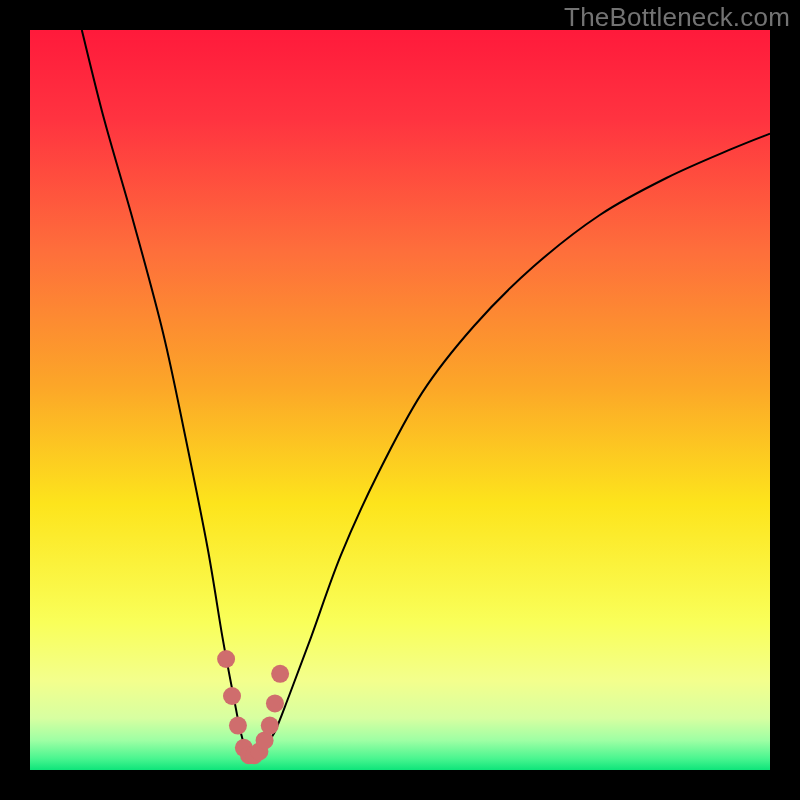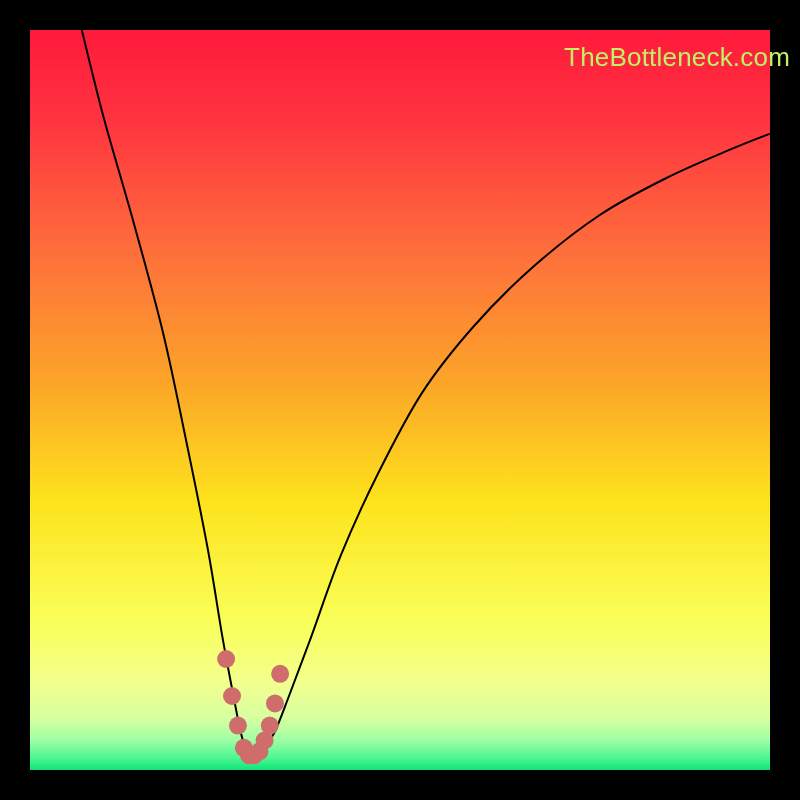--- a/index.html
+++ b/index.html
@@ -27,23 +27,22 @@
     width: 100%;
     height: 100%;
   }
   .watermark {
     position: absolute;
     top: 2px;
     right: 10px;
     font-family: Arial, Helvetica, sans-serif;
     font-size: 26px;
     font-weight: 500;
-    color: #bef264;
+    color: #737373;
     letter-spacing: 0.2px;
-    margin-top: 40px;
   }
   svg.curve {
     position: absolute;
     left: 0;
     top: 0;
     width: 100%;
     height: 100%;
     overflow: visible;
   }
 </style>

